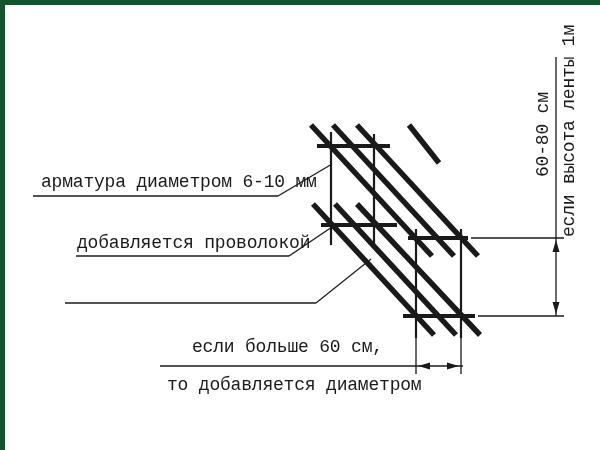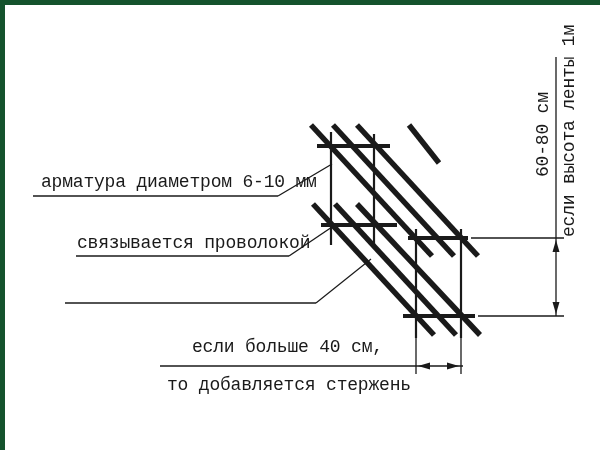--- a/index.html
+++ b/index.html
@@ -74,24 +74,24 @@
     <g fill="#1a1a1a" stroke="none">
       <polygon points="413,361 425,357.5 425,364.5"></polygon>
       <polygon points="454,361 442,357.5 442,364.5"></polygon>
       <polygon points="551,235 547.5,247 554.5,247"></polygon>
       <polygon points="551,309 547.5,297 554.5,297"></polygon>
     </g>
   </svg>
 
   <div class="lbl" style="left:36px;top:166px">арматура диаметром 6-10 мм</div>
 
-  <div class="lbl" style="left:72px;top:227px">связывается проволокой</div>
+  <div class="lbl" style="left:72px;top:227px">добавляется проволокой</div>
 
 
-  <div class="lbl" style="left:187px;top:331px">если больше 40 см,</div>
+  <div class="lbl" style="left:187px;top:331px">если больше 60 см,</div>
 
-  <div class="lbl" style="left:162px;top:369px">то добавляется стержень</div>
+  <div class="lbl" style="left:162px;top:369px">то добавляется диаметром</div>
 
   <div class="lbl rot" style="left:527px;top:172px">60-80 см</div>
 
   <div class="lbl rot" style="left:553px;top:232px">если высота ленты 1м</div>
 
 </div>
 
 </body></html>

